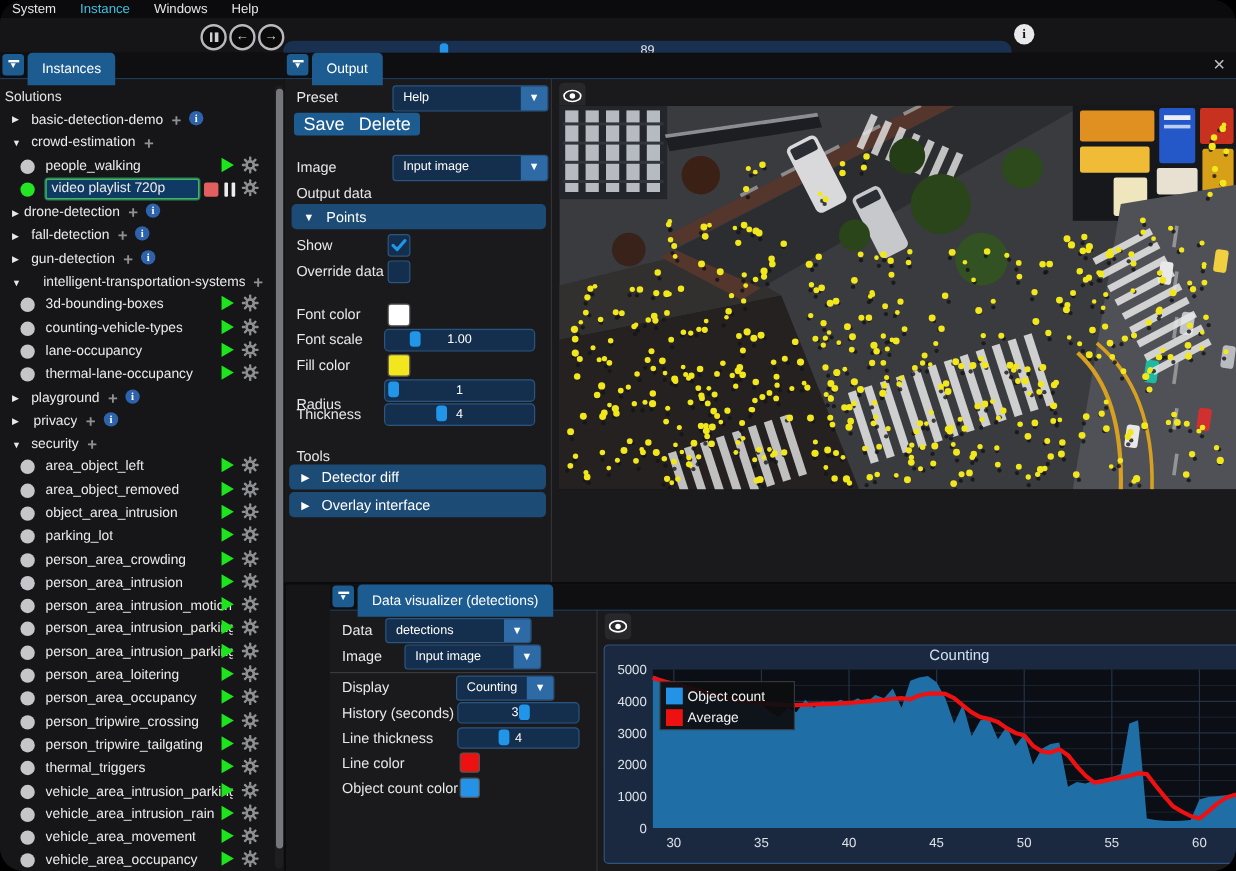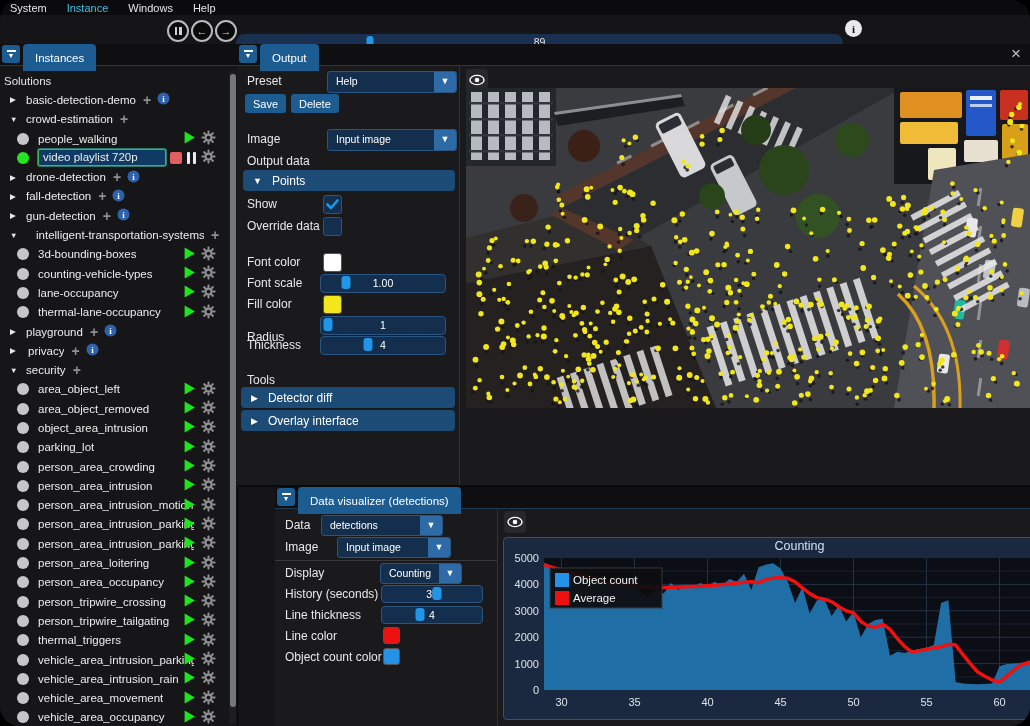--- a/index.html
+++ b/index.html
@@ -47,21 +47,21 @@
   .stopbox{width:12px;height:12px;border-radius:2px;background:#e25f5f;}
   .pausebars{display:flex;gap:2.5px;}
   .pausebars i{display:block;width:3.5px;height:12px;background:#ececec;border-radius:1px;}
   .sb-track{position:absolute;right:1px;top:27px;width:7px;bottom:2px;background:#1e1e21;border-radius:4px;}
   .sb-thumb{position:absolute;left:0.5px;top:3px;width:6px;height:97%;background:#76777c;border-radius:4px;}
   
   .ctl-label{position:absolute;font-size:12px;color:#e8e8e8;white-space:nowrap;}
   .dropdown{position:absolute;height:20px;background:#142f4e;border:1px solid #2a5580;border-radius:3px;display:flex;}
   .dd-val{flex:1;font-size:10.5px;color:#fff;line-height:18px;padding-left:8px;overflow:hidden;white-space:nowrap;}
   .dd-arrow{width:22px;background:#2e6aa5;border-radius:0 2px 2px 0;color:#fff;font-size:9px;text-align:center;line-height:19px;}
-  .btn{position:absolute;height:19px;background:#1d5c91;border-radius:3px;color:#fff;font-size:11px;
+  .btn{position:absolute;height:19px;background:#1d5c91;border-radius:3px;color:#fff;font-size:15px;
        display:flex;align-items:center;justify-content:center;padding:0 8px;}
   .section-bar{position:absolute;height:21px;background:#1c4b76;border-radius:4px;display:flex;align-items:center;
                color:#fff;font-size:12px;gap:10px;padding-left:10px;}
   .section-bar .tri{font-size:9px;}
   .checkbox{position:absolute;width:17px;height:17px;background:#142f4e;border:1px solid #2a5580;border-radius:3px;}
   .checkbox svg{position:absolute;left:1px;top:1px;}
   .swatch{position:absolute;width:17px;height:17px;border-radius:3px;border:1px solid #555;}
   .slider{position:absolute;height:17px;background:#142f4e;border:1px solid #2a5580;border-radius:4px;}
   .slider .sval{position:absolute;left:0;right:0;top:2px;text-align:center;font-size:10.5px;color:#fff;}
   .slider .shandle{position:absolute;top:1px;width:9px;height:13px;border-radius:3px;background:#2196e8;transform:translateX(-50%);}
@@ -180,21 +180,21 @@
                   <rect x="8.7" y="0.6" width="2.6" height="4.2" rx="1" transform="rotate(225 10 10)"></rect>
                   <rect x="8.7" y="0.6" width="2.6" height="4.2" rx="1" transform="rotate(270 10 10)"></rect>
                   <rect x="8.7" y="0.6" width="2.6" height="4.2" rx="1" transform="rotate(315 10 10)"></rect>
                 </g>
                 <circle cx="10" cy="10" r="2.5" fill="#161618"></circle>
               </svg></span>
           </span>
         </div>
         <div class="trow">
           <span class="exp">▶</span>
-          <span class="lbl" style="margin-left:6px;max-width:168px">drone-detection</span>
+          <span class="lbl" style="margin-left:0;max-width:168px">drone-detection</span>
           <span class="inline-acts">
             <span class="plus">+</span>
             <span><svg width="13" height="13" viewBox="0 0 13 13">
                 <circle cx="6.5" cy="6.5" r="6" fill="#2e63ac"></circle>
                 <text x="6.5" y="9.6" text-anchor="middle" font-size="9" font-weight="bold" fill="#fff" font-family="Liberation Serif,serif">i</text>
               </svg></span>
           </span>
         </div>
         <div class="trow">
           <span class="exp">▶</span>

